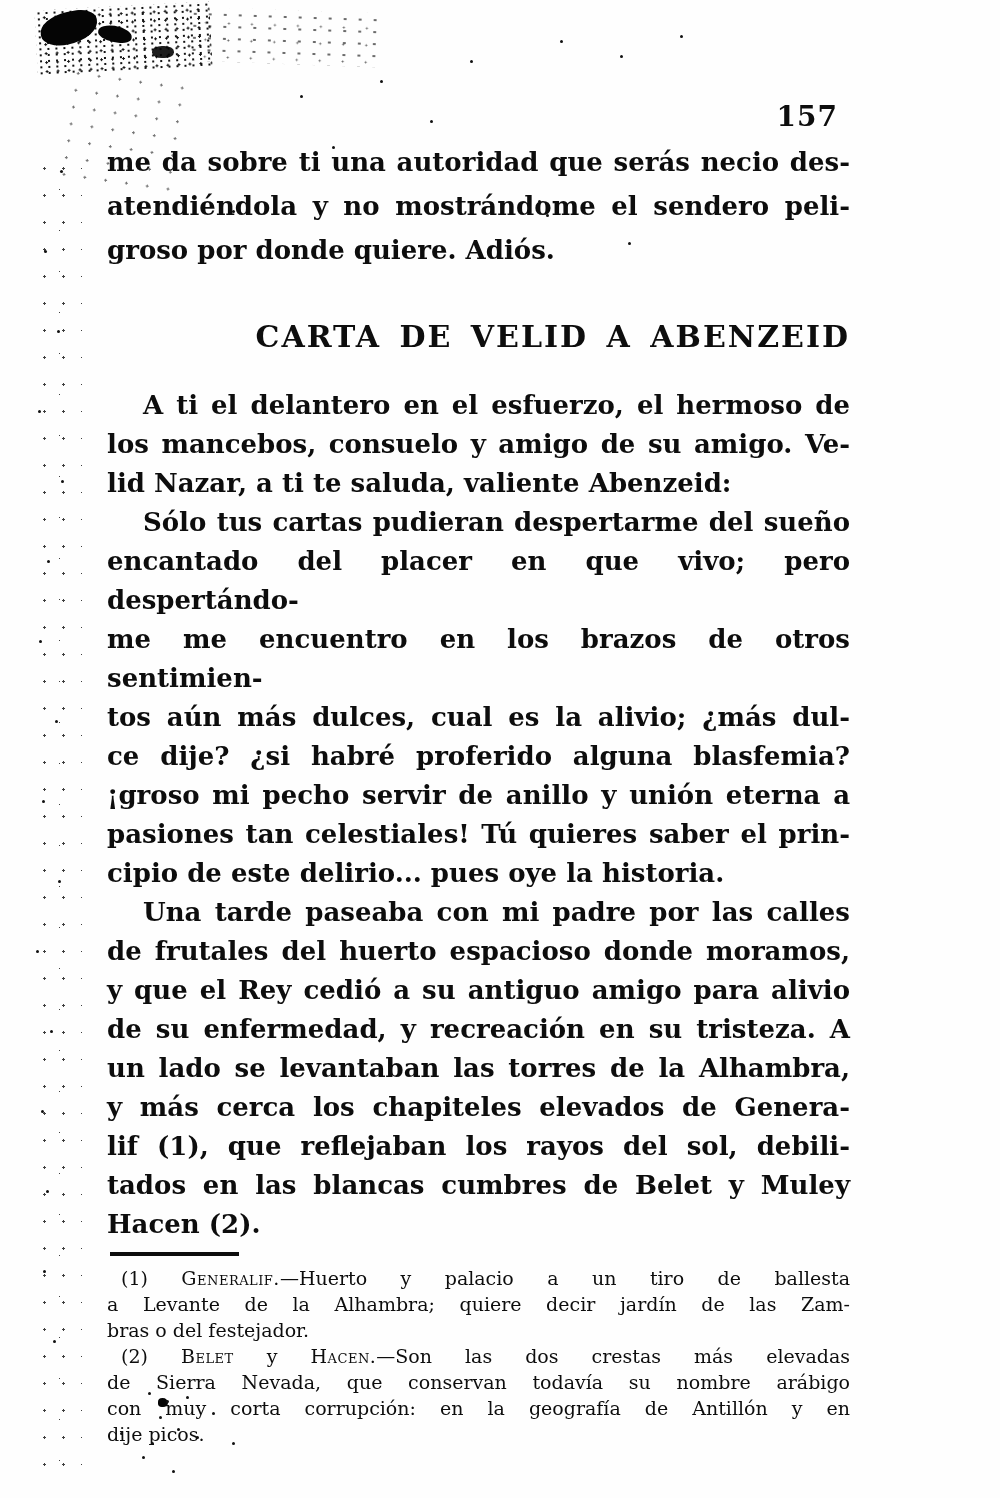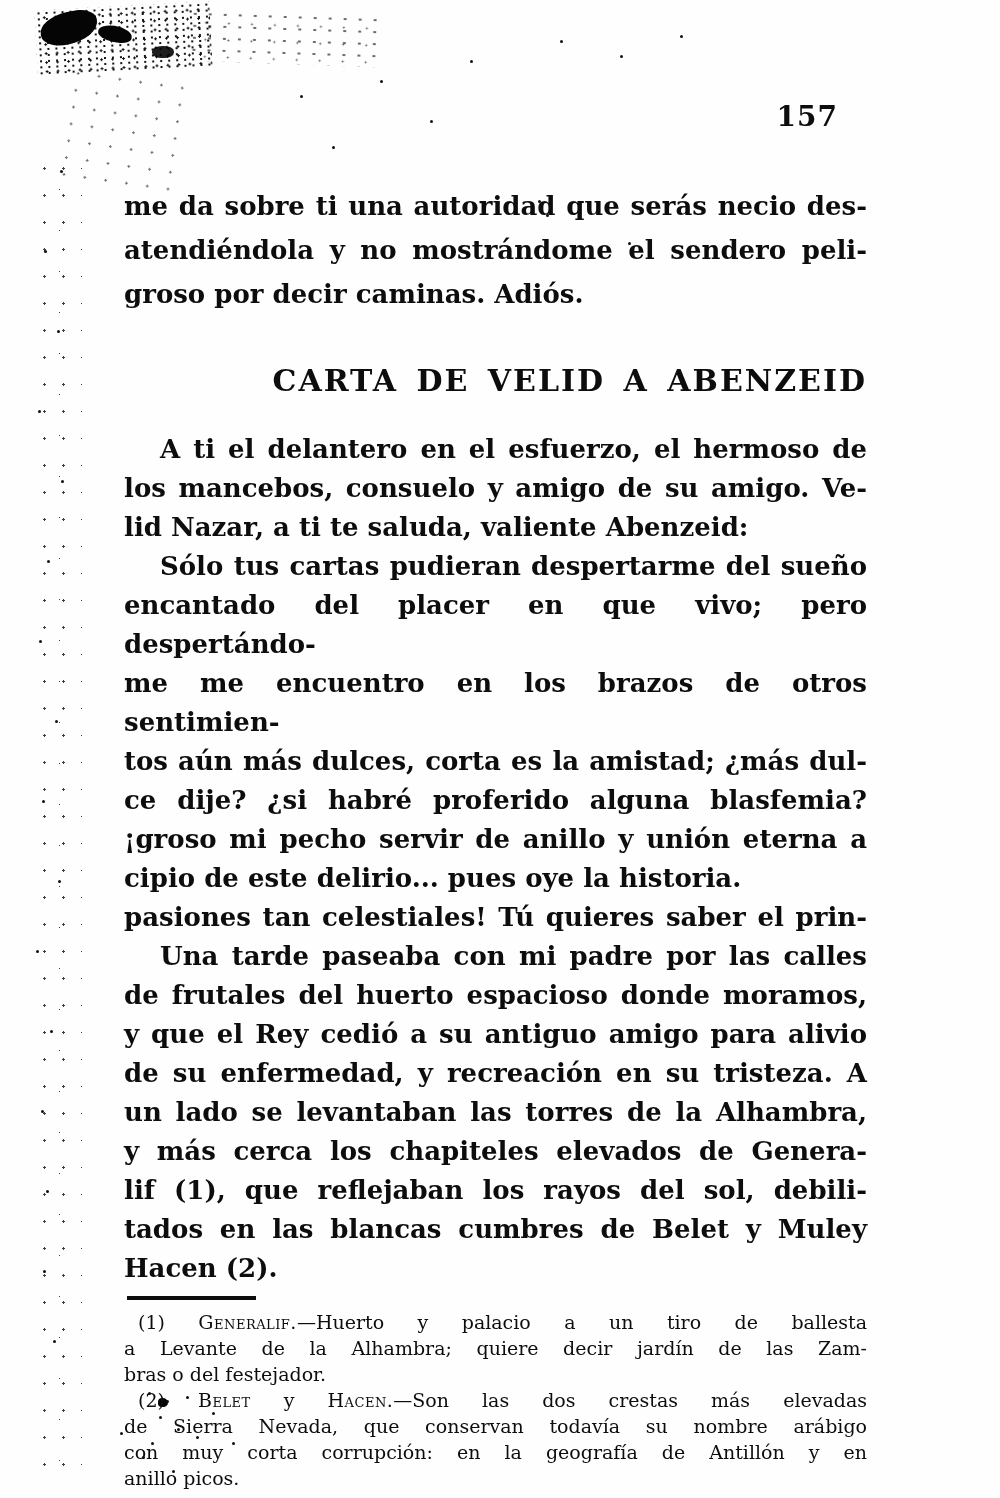--- a/index.html
+++ b/index.html
@@ -81,24 +81,23 @@
     position: absolute;
     top: 100px;
     right: 162px;
     font-size: 28px;
     font-weight: 700;
     letter-spacing: 1px;
   }
 
   .content {
     position: absolute;
-    left: 124px;
+    left: 107px;
     top: 140px;
     width: 743px;
-    margin-top: 44px;
   }
 
   
   .line {
     font-size: 26px;
     font-weight: 700;
     line-height: 39px;
     text-align: left;
   }
   .j {
@@ -150,40 +149,40 @@
   <div class="blob blob4"></div>
   <div class="speck-layer"></div>
 
   <div class="page-number">157</div>
 
   <main class="content">
 
     <section class="intro">
       <div class="line j">me da sobre ti una autoridad que serás necio des-</div>
       <div class="line j">atendiéndola y no mostrándome el sendero peli-</div>
-      <div class="line">groso por decir caminas. Adiós.</div>
+      <div class="line">groso por donde quiere. Adiós.</div>
     </section>
 
     <h1 class="heading">CARTA DE VELID A ABENZEID</h1>
 
     <section class="para">
       <div class="line j ind">A ti el delantero en el esfuerzo, el hermoso de</div>
       <div class="line j">los mancebos, consuelo y amigo de su amigo. Ve-</div>
       <div class="line">lid Nazar, a ti te saluda, valiente Abenzeid:</div>
     </section>
 
     <section class="para">
       <div class="line j ind">Sólo tus cartas pudieran despertarme del sueño</div>
       <div class="line j">encantado del placer en que vivo; pero despertándo-</div>
       <div class="line j">me me encuentro en los brazos de otros sentimien-</div>
-      <div class="line j">tos aún más dulces, corta es la amistad; ¿más dul-</div>
+      <div class="line j">tos aún más dulces, cual es la alivio; ¿más dul-</div>
       <div class="line j">ce dije? ¿si habré proferido alguna blasfemia?</div>
       <div class="line j">¡groso mi pecho servir de anillo y unión eterna a</div>
+      <div class="line j">pasiones tan celestiales! Tú quieres saber el prin-</div>
       <div class="line">cipio de este delirio... pues oye la historia.</div>
-      <div class="line j">pasiones tan celestiales! Tú quieres saber el prin-</div>
     </section>
 
     <section class="para">
       <div class="line j ind">Una tarde paseaba con mi padre por las calles</div>
       <div class="line j">de frutales del huerto espacioso donde moramos,</div>
       <div class="line j">y que el Rey cedió a su antiguo amigo para alivio</div>
       <div class="line j">de su enfermedad, y recreación en su tristeza. A</div>
       <div class="line j">un lado se levantaban las torres de la Alhambra,</div>
       <div class="line j">y más cerca los chapiteles elevados de Genera-</div>
       <div class="line j">lif (1), que reflejaban los rayos del sol, debili-</div>
@@ -202,17 +201,17 @@
       <div class="line">bras o del festejador.</div>
 
       <div class="line j ind-fn">
         <span>(2)</span>
         <span class="sc">Belet</span>
         <span>y</span>
         <span class="sc">Hacen.</span><span>—Son las dos crestas más elevadas</span>
       </div>
       <div class="line j">de Sierra Nevada, que conservan todavía su nombre arábigo</div>
       <div class="line j">con muy corta corrupción: en la geografía de Antillón y en</div>
-      <div class="line">anillo picos.</div>
+      <div class="line">dije picos.</div>
     </section>
 
   </main>
 </div>
 
 </body></html>

